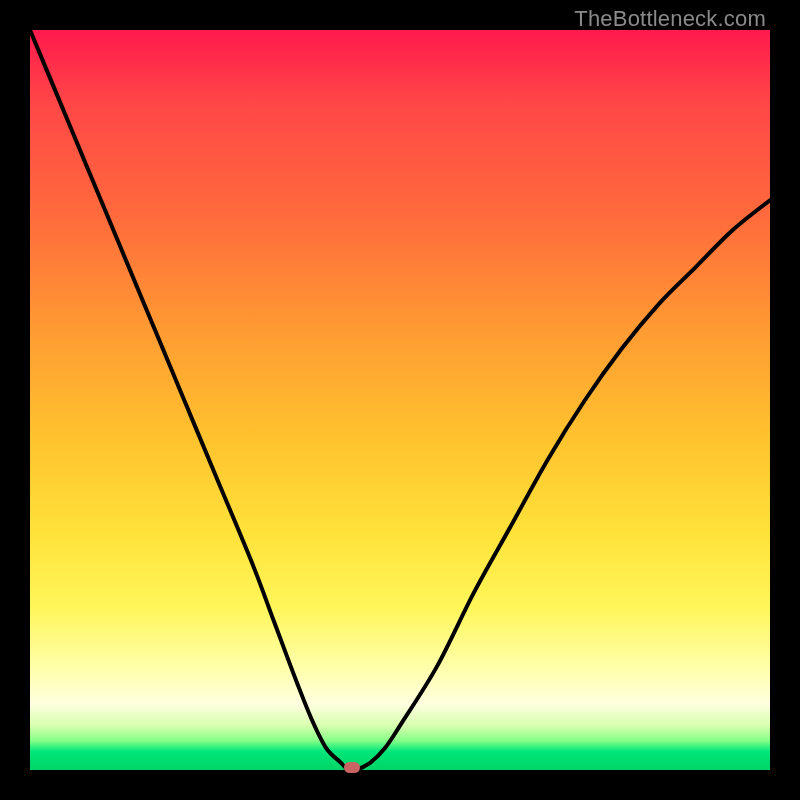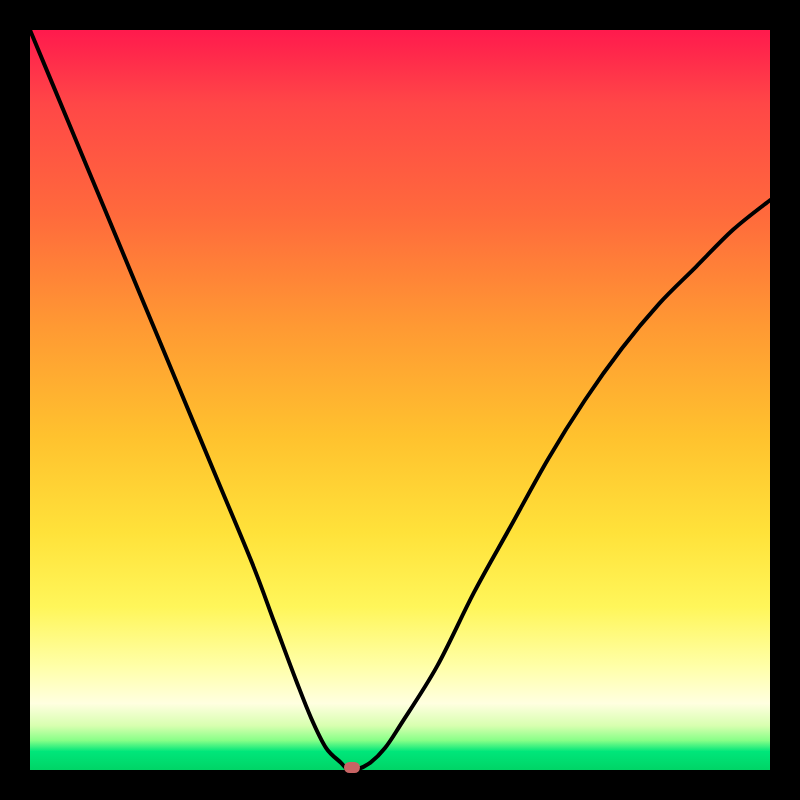--- a/index.html
+++ b/index.html
@@ -70,13 +70,14 @@
 </head>
 <body>
 
 <div class="frame">
   <div class="plot-area">
     <svg class="curve" viewBox="0 0 740 740" preserveAspectRatio="none">
       <path id="curve-path" d="M 0.0 0.0 C 6.2 14.8, 24.7 59.2, 37.0 88.8 C 49.3 118.4, 61.7 148.0, 74.0 177.6 C 86.3 207.2, 98.7 236.8, 111.0 266.4 C 123.3 296.0, 135.7 325.6, 148.0 355.2 C 160.3 384.8, 172.7 414.4, 185.0 444.0 C 197.3 473.6, 212.1 508.1, 222.0 532.8 C 231.9 557.5, 236.8 572.3, 244.2 592.0 C 251.6 611.7, 260.2 635.2, 266.4 651.2 C 272.6 667.2, 276.3 677.1, 281.2 688.2 C 286.1 699.3, 291.1 710.4, 296.0 717.8 C 300.9 725.2, 307.1 728.9, 310.8 732.6 C 314.5 736.3, 315.7 738.8, 318.2 740.0 C 320.7 741.2, 321.9 741.2, 325.6 740.0 C 329.3 738.8, 335.5 736.3, 340.4 732.6 C 345.3 728.9, 350.3 724.0, 355.2 717.8 C 360.1 711.6, 361.4 709.2, 370.0 695.6 C 378.6 682.0, 394.7 658.6, 407.0 636.4 C 419.3 614.2, 431.7 585.8, 444.0 562.4 C 456.3 539.0, 468.7 518.0, 481.0 495.8 C 493.3 473.6, 505.7 450.2, 518.0 429.2 C 530.3 408.2, 542.7 388.5, 555.0 370.0 C 567.3 351.5, 579.7 334.2, 592.0 318.2 C 604.3 302.2, 616.7 287.4, 629.0 273.8 C 641.3 260.2, 653.7 249.1, 666.0 236.8 C 678.3 224.5, 690.7 210.9, 703.0 199.8 C 715.3 188.7, 733.8 175.1, 740.0 170.2" fill="none" stroke="#000" stroke-width="4" stroke-linejoin="round" stroke-linecap="round"></path>
     </svg>
     <div id="marker" class="marker" style="left: 313.9px; top: 732px;"></div>
   </div>
+  <div class="watermark">TheBottleneck.com</div>
 </div>
 
 </body></html>

